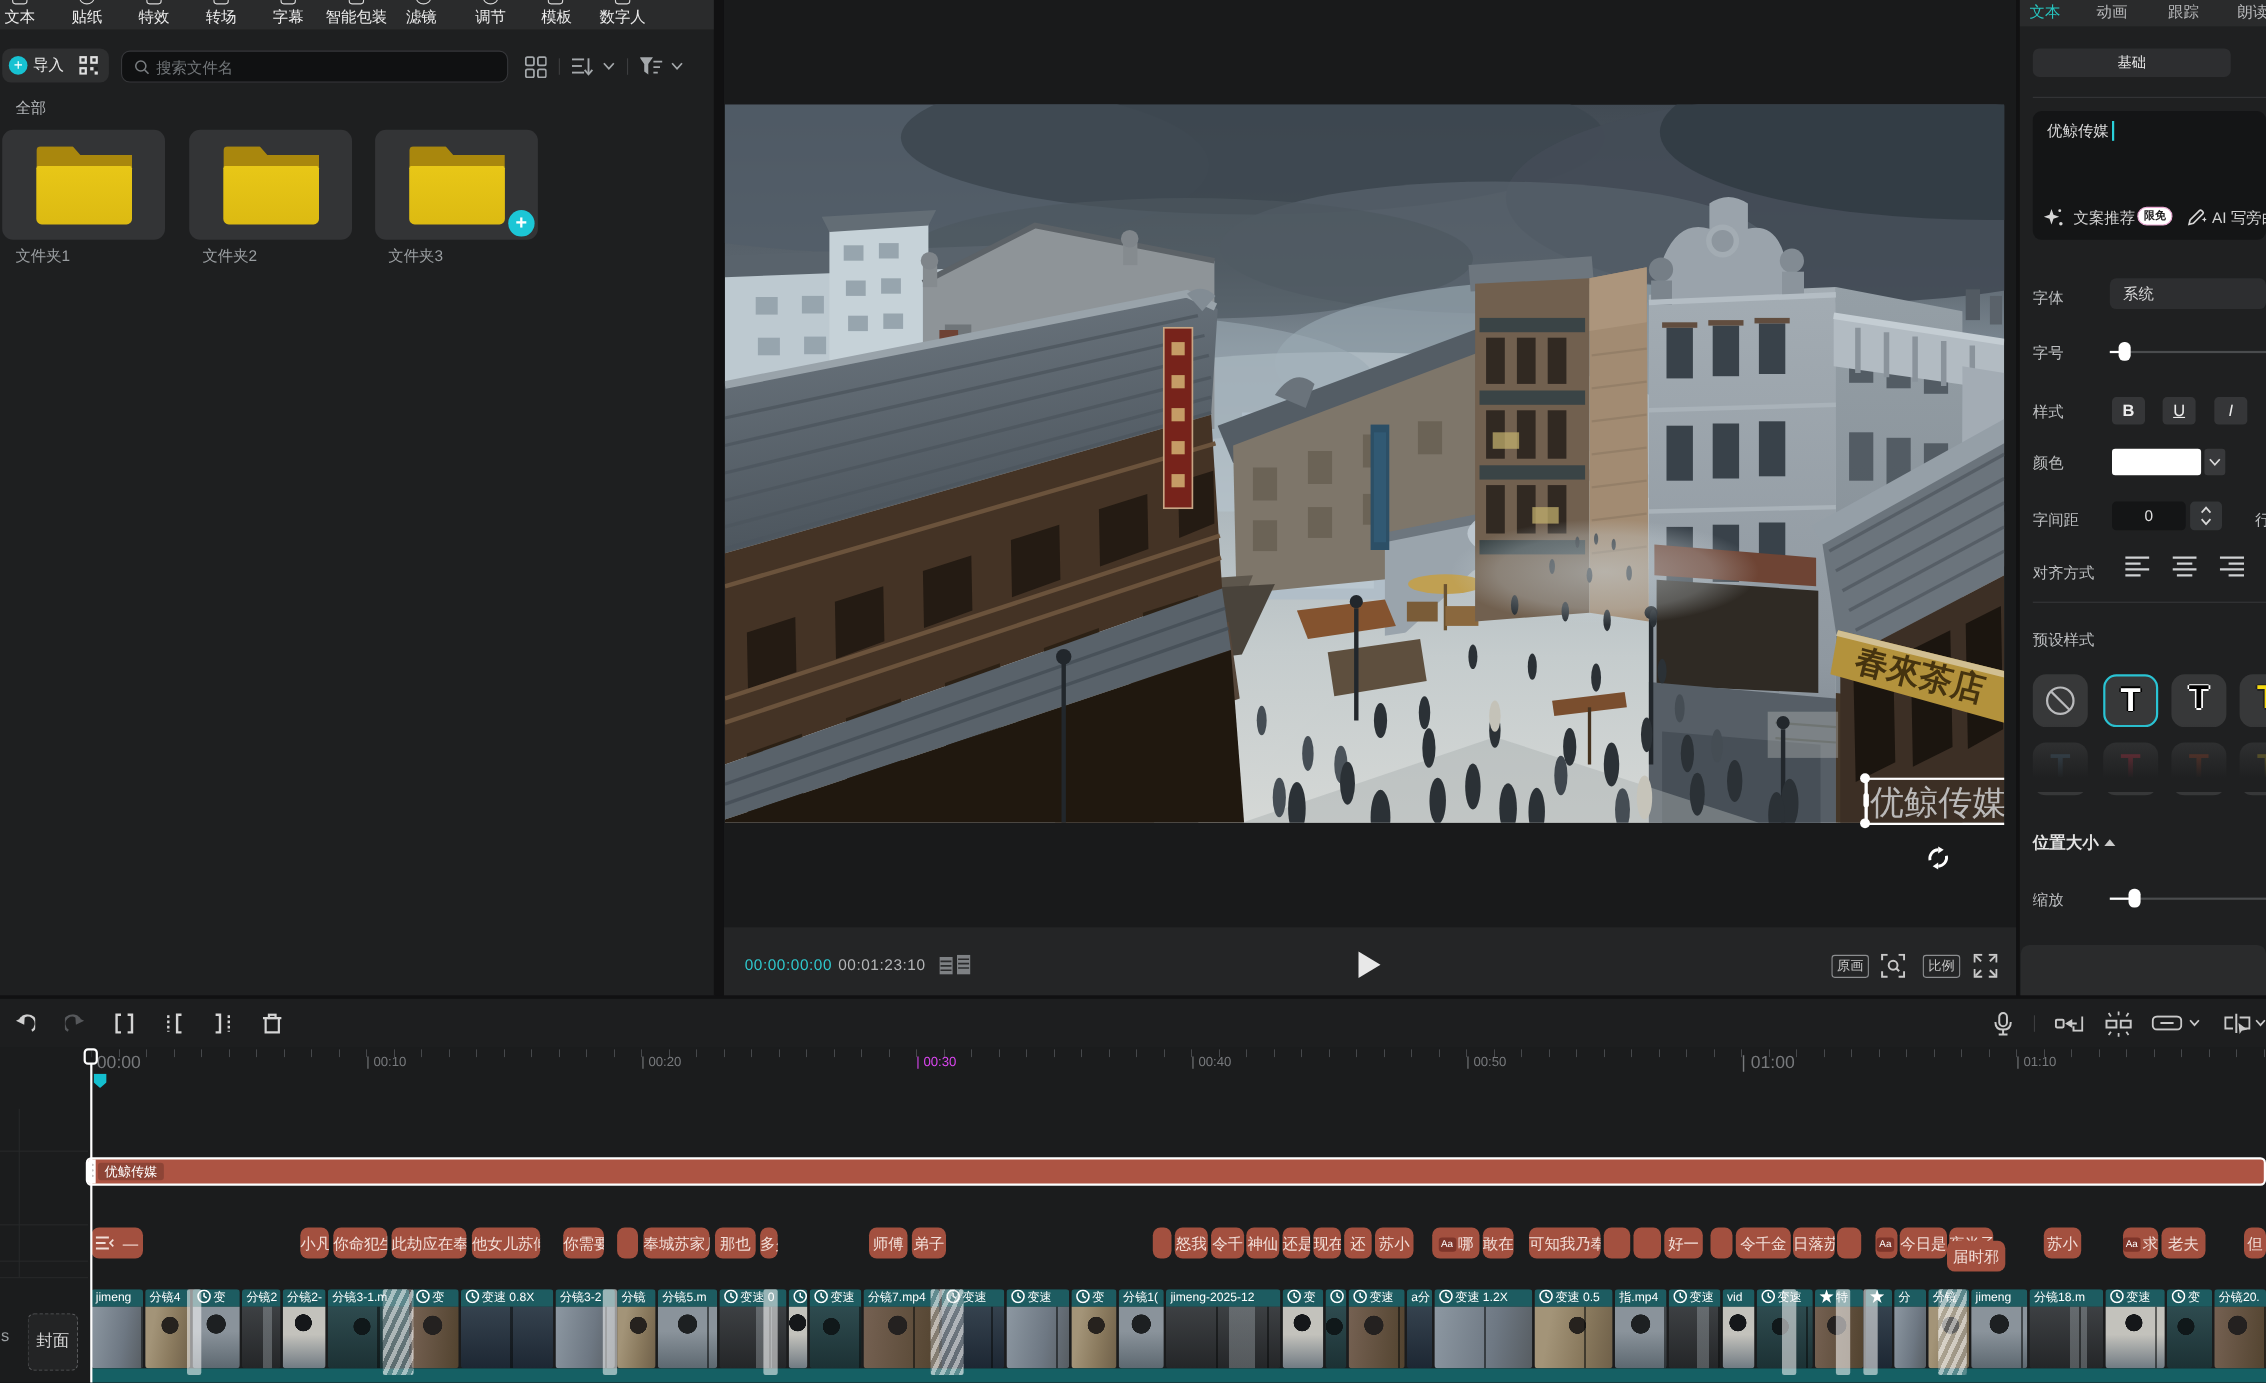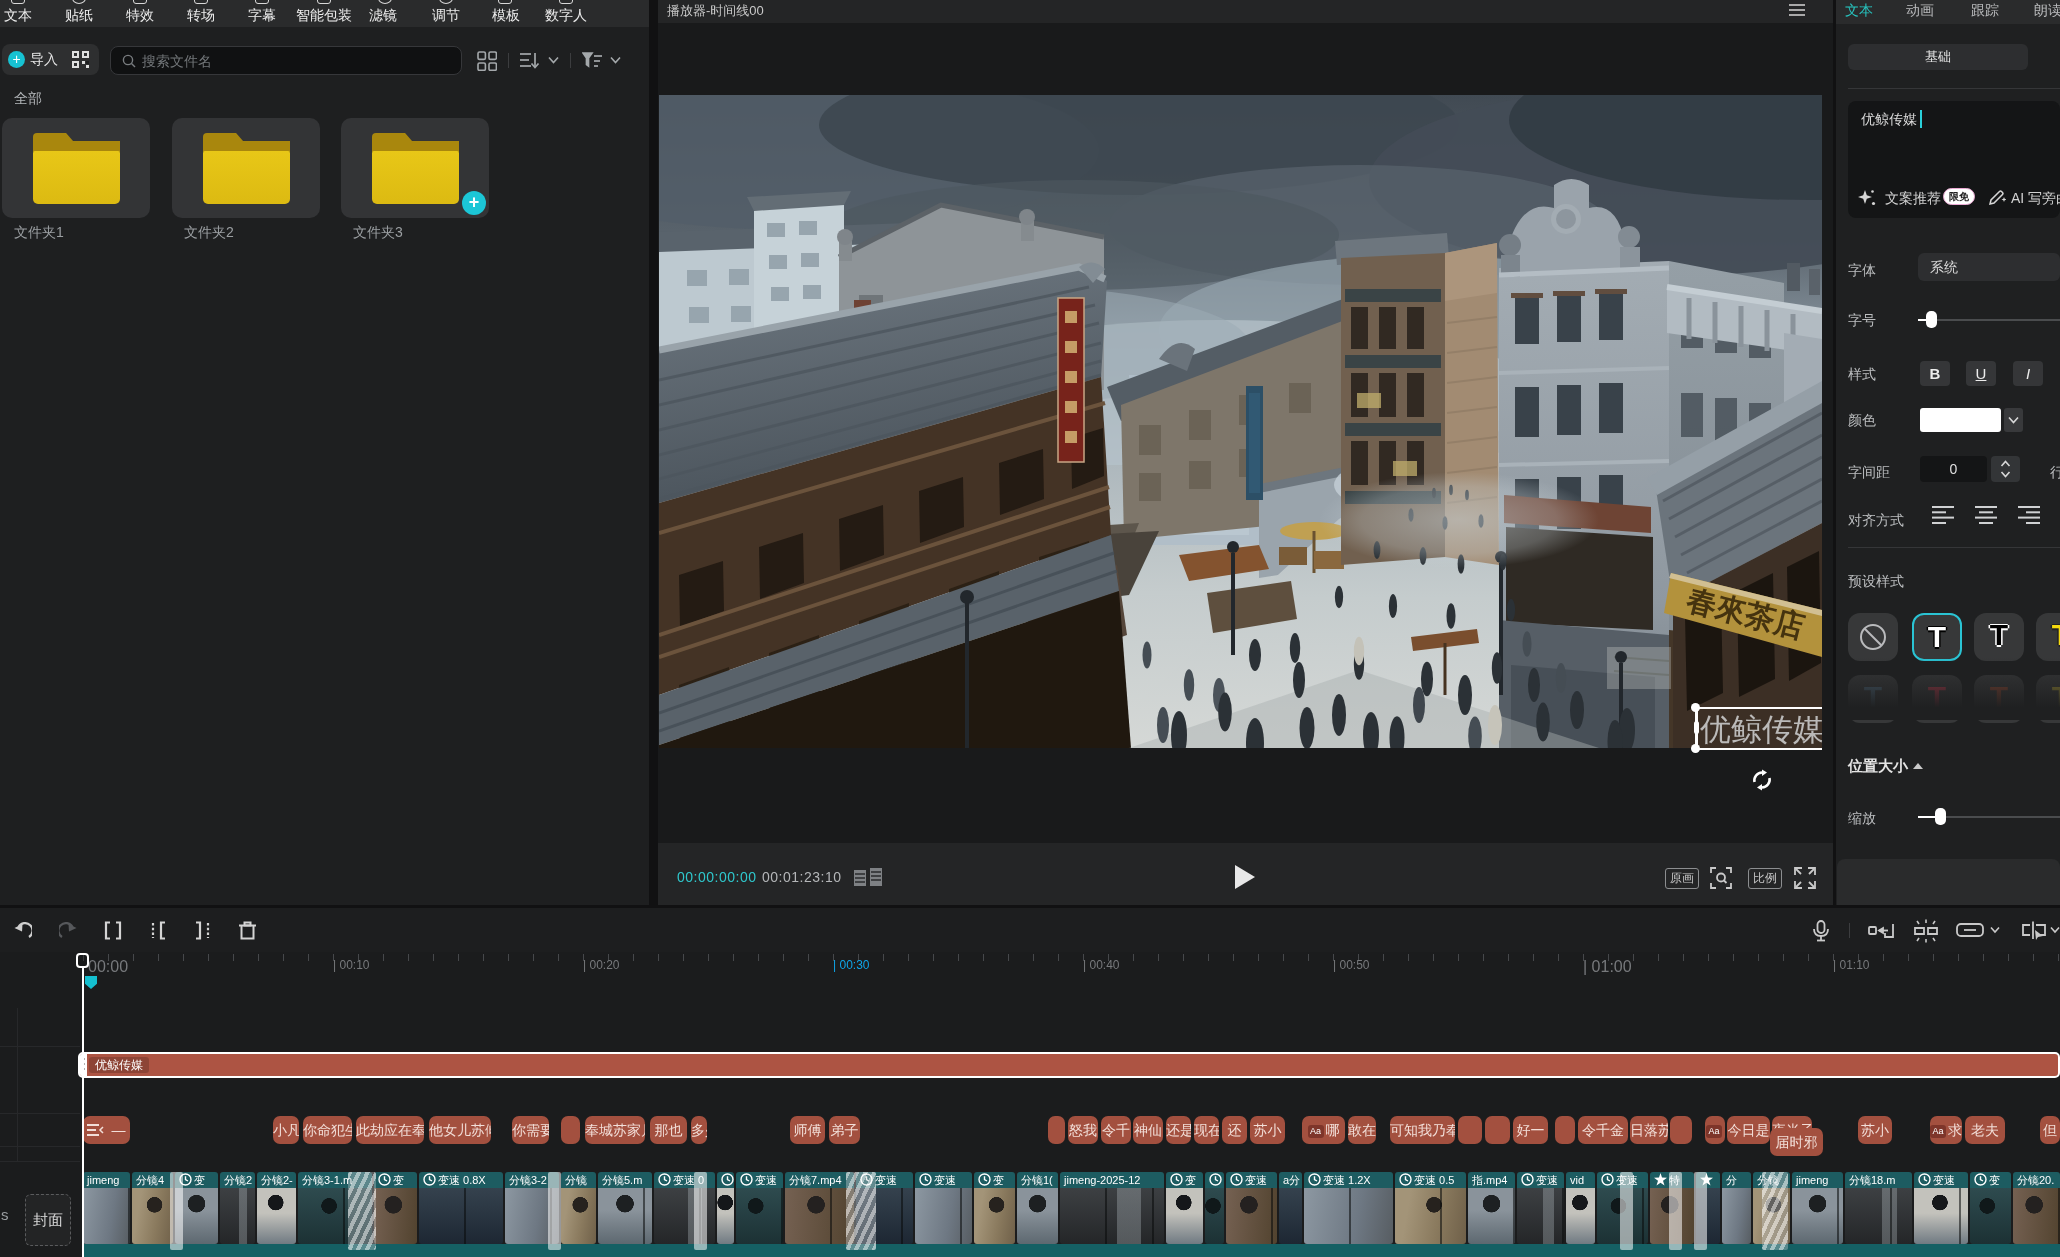--- a/index.html
+++ b/index.html
@@ -588,30 +588,20 @@
           <path d="M14,1 L21,1 L21,8"></path>
           <path d="M21,14 L21,21 L14,21"></path>
           <path d="M1,14 L1,21 L8,21"></path>
           <line x1="2" y1="2" x2="7" y2="7"></line>
           <line x1="20" y1="2" x2="15" y2="7"></line>
           <line x1="20" y1="20" x2="15" y2="15"></line>
           <line x1="2" y1="20" x2="7" y2="15"></line>
         </g>
       </svg>
   </div>
-  <div class="abs" id="playerhead">
-      <span style="position:absolute;left:9px;top:2px;">播放器-时间线00</span>
-    <svg class="abs" style="left:1130px;top:3px;" width="18" height="14" viewBox="0 0 18 14">
-        <g stroke="#a9a9a9" stroke-width="2">
-          <line x1="1" y1="2" x2="17" y2="2"></line>
-          <line x1="1" y1="7" x2="17" y2="7"></line>
-          <line x1="1" y1="12" x2="17" y2="12"></line>
-        </g>
-      </svg>
-  </div>
   <div class="abs" id="rightpanel">
     <div class="abs" style="left:12px;top:44px;width:180px;height:26px;background:#2d2e30;border-radius:6px;text-align:center;line-height:26px;font-size:13px;color:#e8e8e8;">基础</div>
     <div class="abs" style="left:12px;top:88px;width:212px;height:1px;background:#353638;"></div>
     <div class="abs" style="left:12px;top:101px;width:212px;height:117px;background:#141516;border-radius:8px;">
       <span style="position:absolute;left:13px;top:10px;font-size:14px;color:#dcdcdc;">优鲸传媒</span>
       <span style="position:absolute;left:72px;top:9px;width:1.5px;height:18px;background:#2ad0da;"></span>
       <svg class="abs" style="left:8px;top:86px;" width="22" height="22" viewBox="0 0 22 22">
           <path d="M9 3 L10.8 8.2 L16 10 L10.8 11.8 L9 17 L7.2 11.8 L2 10 L7.2 8.2 Z" fill="#d6d6d6"></path>
           <circle cx="16.5" cy="4.5" r="1.3" fill="#d6d6d6"></circle>
           <circle cx="17.5" cy="16.5" r="1.6" fill="#d6d6d6"></circle>
@@ -807,21 +797,21 @@
         </g>
         <polygon points="13,9 21,15 16,16 14,19" fill="#c9c9c9"></polygon>
       </svg>
   <svg class="abs" style="left:2050px;top:18px;" width="10" height="8" viewBox="0 0 10 8">
         <polyline points="1,1.5 5,6 9,1.5" fill="none" stroke="#c9c9c9" stroke-width="1.6"></polyline>
       </svg>
   <div class="abs" style="left:83px;top:46px;width:1977px;height:7px;background:repeating-linear-gradient(90deg,#46484b 0,#46484b 1px,transparent 1px,transparent 25px);"></div>
   <span class="abs" style="left:88px;top:50px;font-size:16px;color:#77797c;">00:00</span>
   <span class="abs" style="left:333px;top:50px;font-size:12px;color:#77797c;">| 00:10</span>
   <span class="abs" style="left:583px;top:50px;font-size:12px;color:#77797c;">| 00:20</span>
-  <span class="abs" style="left:833px;top:50px;font-size:12px;color:#0ea5e9;">| 00:30</span>
+  <span class="abs" style="left:833px;top:50px;font-size:12px;color:#d946ef;">| 00:30</span>
   <span class="abs" style="left:1083px;top:50px;font-size:12px;color:#77797c;">| 00:40</span>
   <span class="abs" style="left:1333px;top:50px;font-size:12px;color:#77797c;">| 00:50</span>
   <span class="abs" style="left:1583px;top:50px;font-size:16px;color:#77797c;">| 01:00</span>
   <span class="abs" style="left:1833px;top:50px;font-size:12px;color:#77797c;">| 01:10</span>
   <div class="abs" style="left:85px;top:68px;width:12px;height:13px;background:#14bfcf;clip-path:polygon(0 0,100% 0,100% 60%,50% 100%,0 60%);"></div>
   <div class="abs" style="left:17px;top:100px;width:1px;height:153px;background:#27282a;"></div>
   <div class="abs" style="left:0;top:138px;width:80px;height:1px;background:#27282a;"></div>
   <div class="abs" style="left:0;top:205px;width:80px;height:1px;background:#27282a;"></div>
   <div class="abs" style="left:0;top:238px;width:80px;height:1px;background:#27282a;"></div>
   <div class="abs" style="left:0;top:253px;width:80px;height:1px;background:#27282a;"></div>

